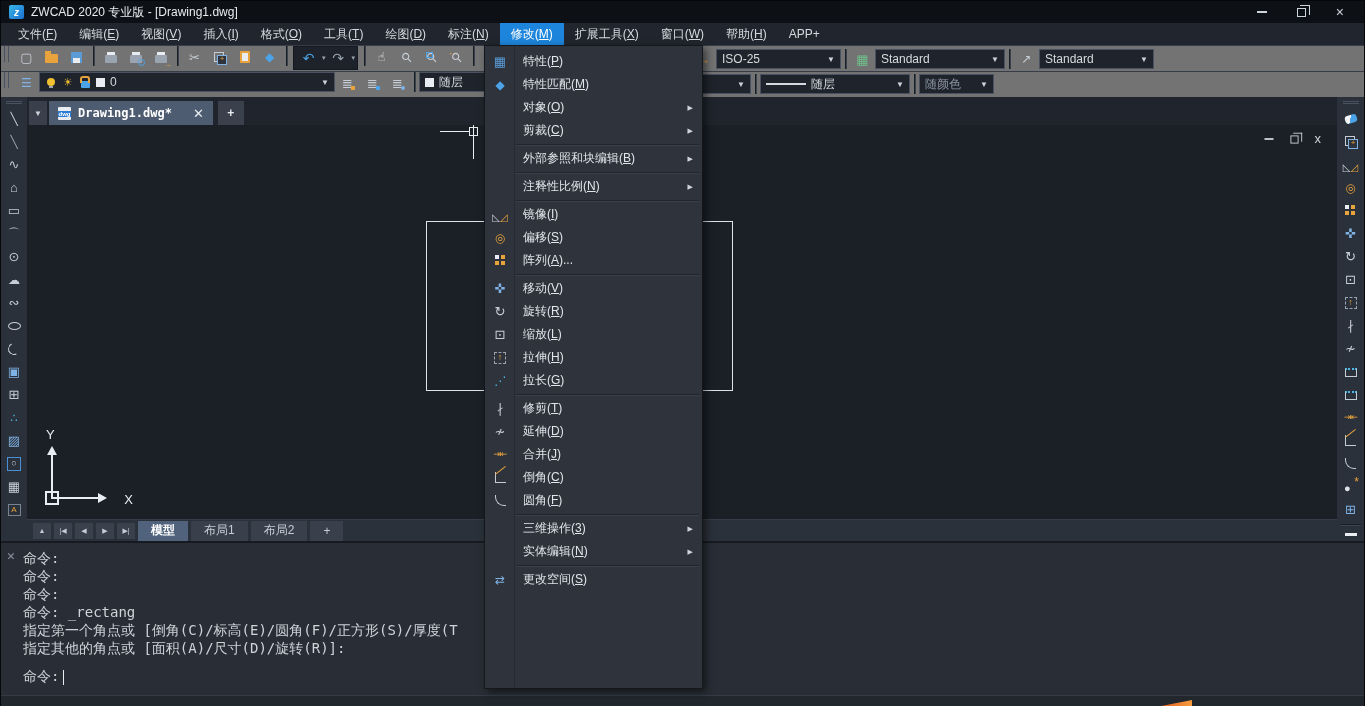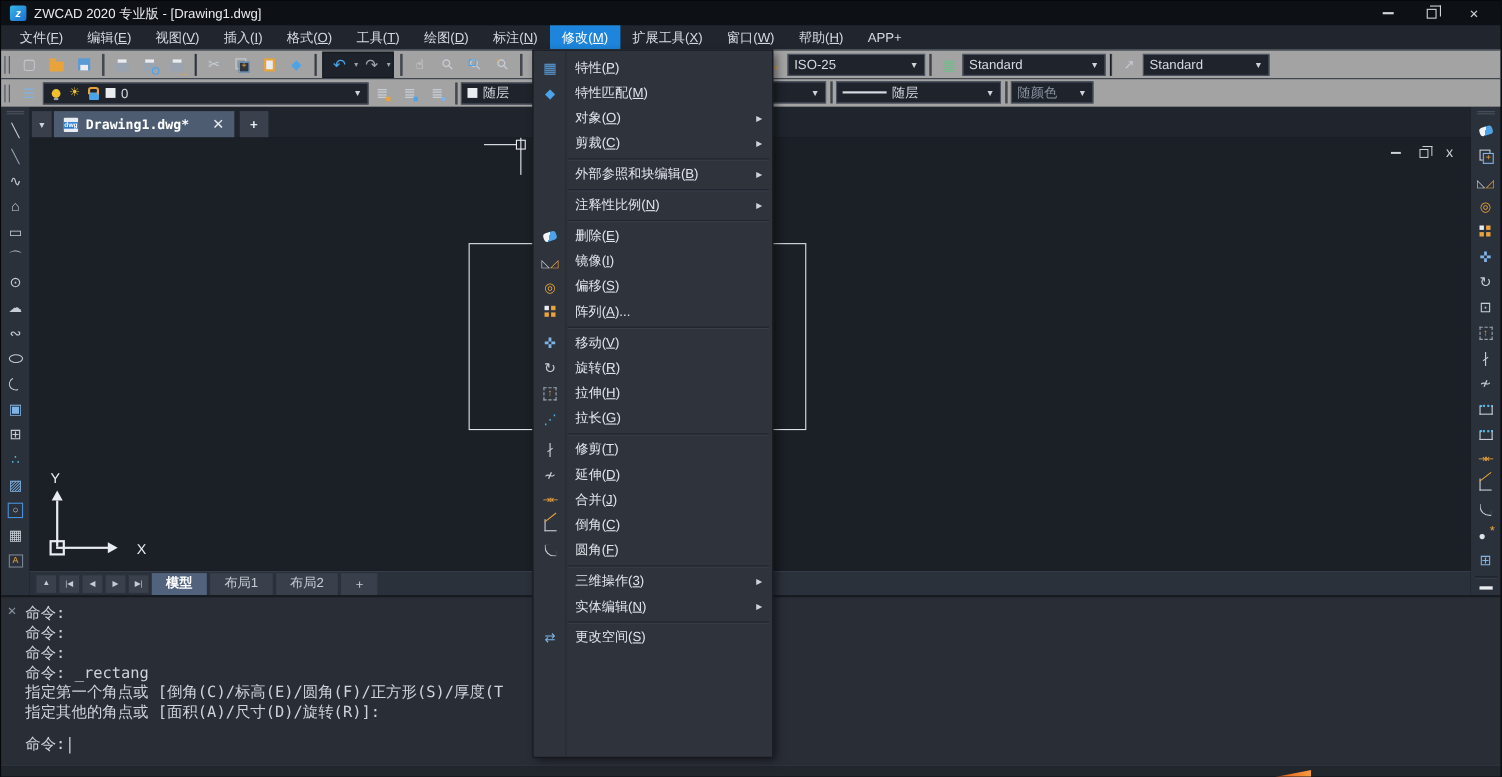--- a/index.html
+++ b/index.html
@@ -14,21 +14,21 @@
 .wctl{margin-left:auto;display:flex;gap:30px;align-items:center;padding-right:12px}
 .mini{width:10px;height:2px;background:#cfd4db}
 .rest{width:9px;height:9px;border:1px solid #cfd4db;position:relative}
 .rest::before{content:"";position:absolute;left:2px;top:-4px;width:9px;height:9px;border-top:1px solid #cfd4db;border-right:1px solid #cfd4db}
 .clox{color:#cfd4db;font-size:14px;line-height:10px}
 
 .menubar{height:22px;background:#21262e;display:flex;align-items:center;padding-left:6px}
 .mbi{padding:0 11px;height:22px;line-height:22px;color:#d6dae0;white-space:nowrap}
 .mbi.act{background:var(--accent,#1d86dc);color:#ffffff}
 
-.tb{height:26px;background:#a3a3a3;display:flex;align-items:center;position:relative;border-top:1px solid #363d48}
+.tb{height:26px;background:#737373;display:flex;align-items:flex-start;position:relative;border-top:1px solid #363d48}
 .grip{width:5px;height:16px;border-left:1px solid #4a5160;border-right:1px solid #4a5160;margin:0 5px 0 3px}
 .tbi{width:25px;height:22px;display:flex;align-items:center;justify-content:center;flex:none}
 .sep{width:1px;height:20px;background:#1a1e25;box-shadow:1px 0 0 #3a424e;margin:0 4px;flex:none}
 .gi{display:inline-flex;width:16px;height:16px;align-items:center;justify-content:center;font-size:12px;line-height:1}
 .minarr{font-size:7px;color:#9aa3b0;margin-left:1px}
 .ur{display:flex;align-items:center;background:#1e232b;border:1px solid #141820;height:24px;padding:0 2px;margin:0 2px}
 .combo{height:20px;background:#1f242c;border:1px solid #4a5160;display:flex;align-items:center;padding:0 5px;gap:5px;color:#d6dae0;flex:none}
 .combo .arr{margin-left:auto;font-size:8px;color:#cfd4db}
 .r1right{position:absolute;left:690px;top:2px;display:flex;align-items:center}
 .r2right{position:absolute;left:690px;top:2px;display:flex;align-items:center}
@@ -612,28 +612,20 @@
         <span class="subarr">▶</span>
       </div>
     <div class="msep"></div>
     <div class="mi">
         <span class="mn">注释性比例(<u>N</u>)</span>
         <span class="subarr">▶</span>
       </div>
     <div class="msep"></div>
     <div class="mi">
         <span class="mic">
-          <span class="gi">
-            <span class="ic-eraser"></span>
-          </span>
-        </span>
-        <span class="mn">删除(<u>E</u>)</span>
-      </div>
-    <div class="mi">
-        <span class="mic">
           <span class="gi ic-mirror"></span>
         </span>
         <span class="mn">镜像(<u>I</u>)</span>
       </div>
     <div class="mi">
         <span class="mic">
           <span class="gi ic-offset"></span>
         </span>
         <span class="mn">偏移(<u>S</u>)</span>
       </div>
@@ -650,20 +642,26 @@
         <span class="mic">
           <span class="gi ic-move"></span>
         </span>
         <span class="mn">移动(<u>V</u>)</span>
       </div>
     <div class="mi">
         <span class="mic">
           <span class="gi ic-rotate"></span>
         </span>
         <span class="mn">旋转(<u>R</u>)</span>
+      </div>
+    <div class="mi">
+        <span class="mic">
+          <span class="gi ic-scale"></span>
+        </span>
+        <span class="mn">缩放(<u>L</u>)</span>
       </div>
     <div class="mi">
         <span class="mic">
           <span class="gi">
             <span class="ic-stretch"></span>
           </span>
         </span>
         <span class="mn">拉伸(<u>H</u>)</span>
       </div>
     <div class="mi">

